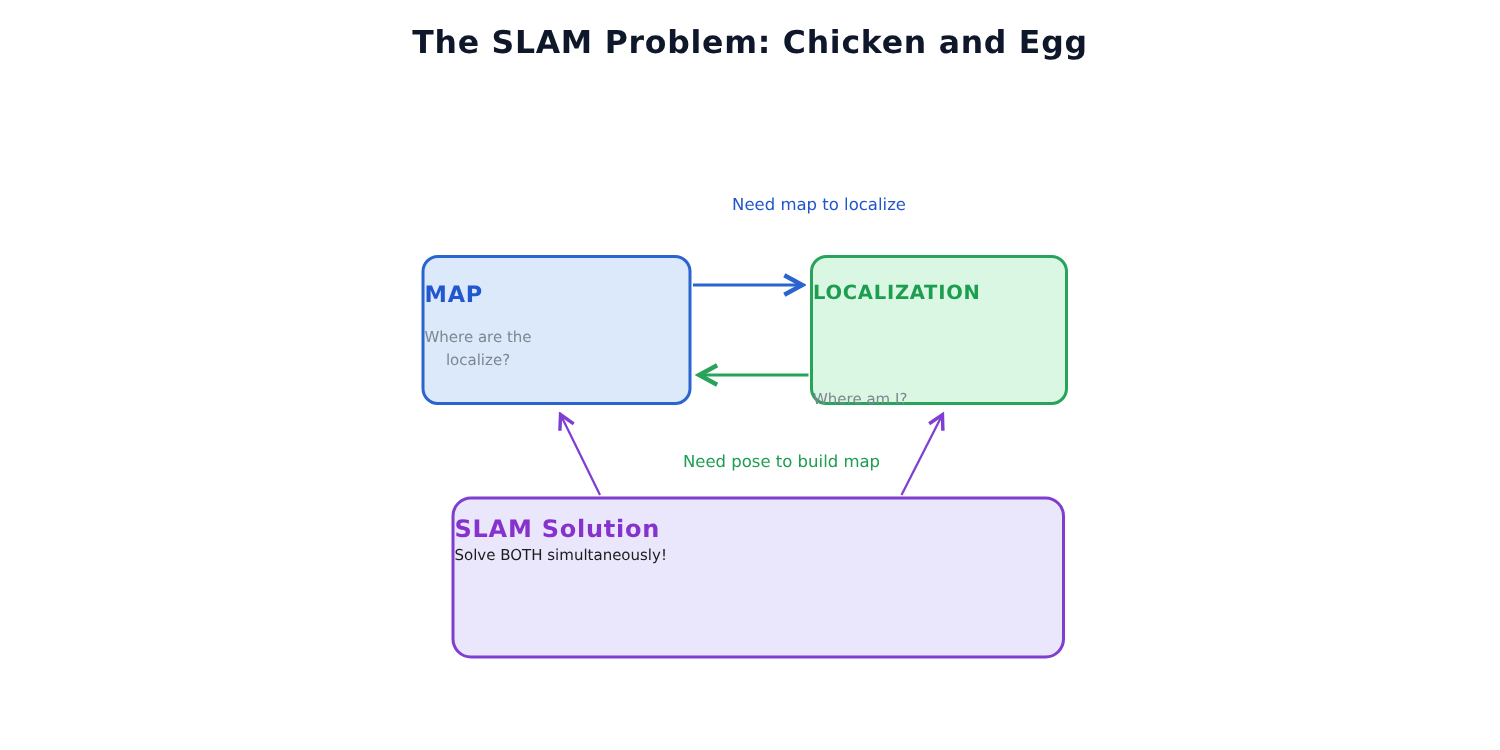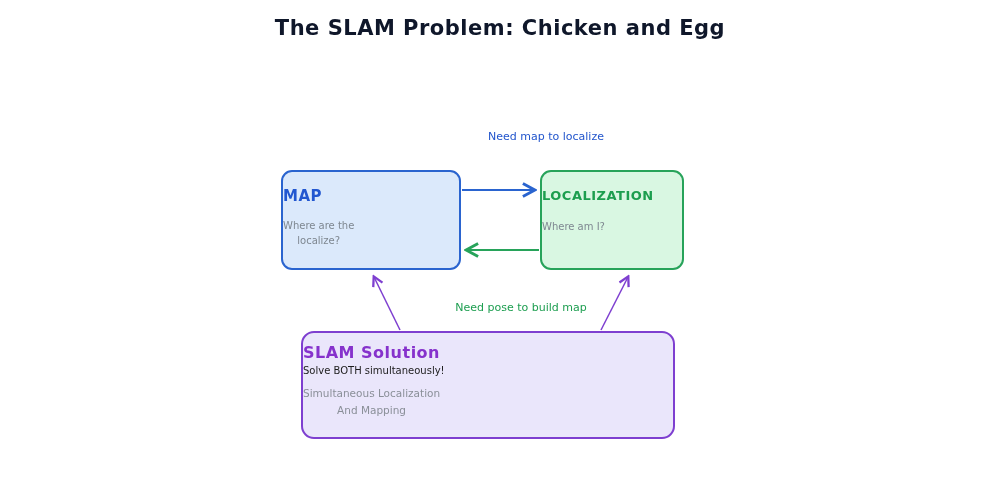--- a/index.html
+++ b/index.html
@@ -30,25 +30,25 @@
     display: flex;
     flex-direction: column;
     align-items: flex-start;
     text-align: center;
   }
   .node-map {
     left: 281px; top: 170px; width: 180px; height: 100px;
     background: #dbe9fb; border-color: #2a64cf;
   }
   .node-localization {
-    left: 540px; top: 170px; width: 144px; height: 100px;
-    background: #d9f7e2; border-color: #27a35a;
+    left: 540px; top: 170px; width: 172px; height: 100px;
+    background: #d9f7e2; border-color: #27a35a; gap: 40px;
   }
   .node-slam {
-    left: 301px; top: 331px; width: 374px; height: 108px;
+    left: 301px; top: 331px; width: 409px; height: 108px;
     background: #eae6fb; border-color: #7e3fd0;
     border-radius: 13px;
   }
   .node-map .node-title {
     margin-top: 15px; font-size: 15px; font-weight: bold; color: #2257d0;
     letter-spacing: 0.5px;
   }
   .node-localization .node-title {
     margin-top: 16px; font-size: 13px; font-weight: bold; color: #1d9e4f;
     letter-spacing: 0.5px;
@@ -118,19 +118,15 @@
   </div>
 
   <div class="node node-localization">
     <div class="node-title">LOCALIZATION</div>
     <div class="node-subtitle">Where am I?</div>
   </div>
 
   <div class="node node-slam">
     <div class="node-title">SLAM Solution</div>
     <div class="slam-line1">Solve BOTH simultaneously!</div>
-    <div class="slam-small">
-      <div>Simultaneous Localization</div>
-      <div>And Mapping</div>
-    </div>
   </div>
 
 </div>
 
 </body></html>

